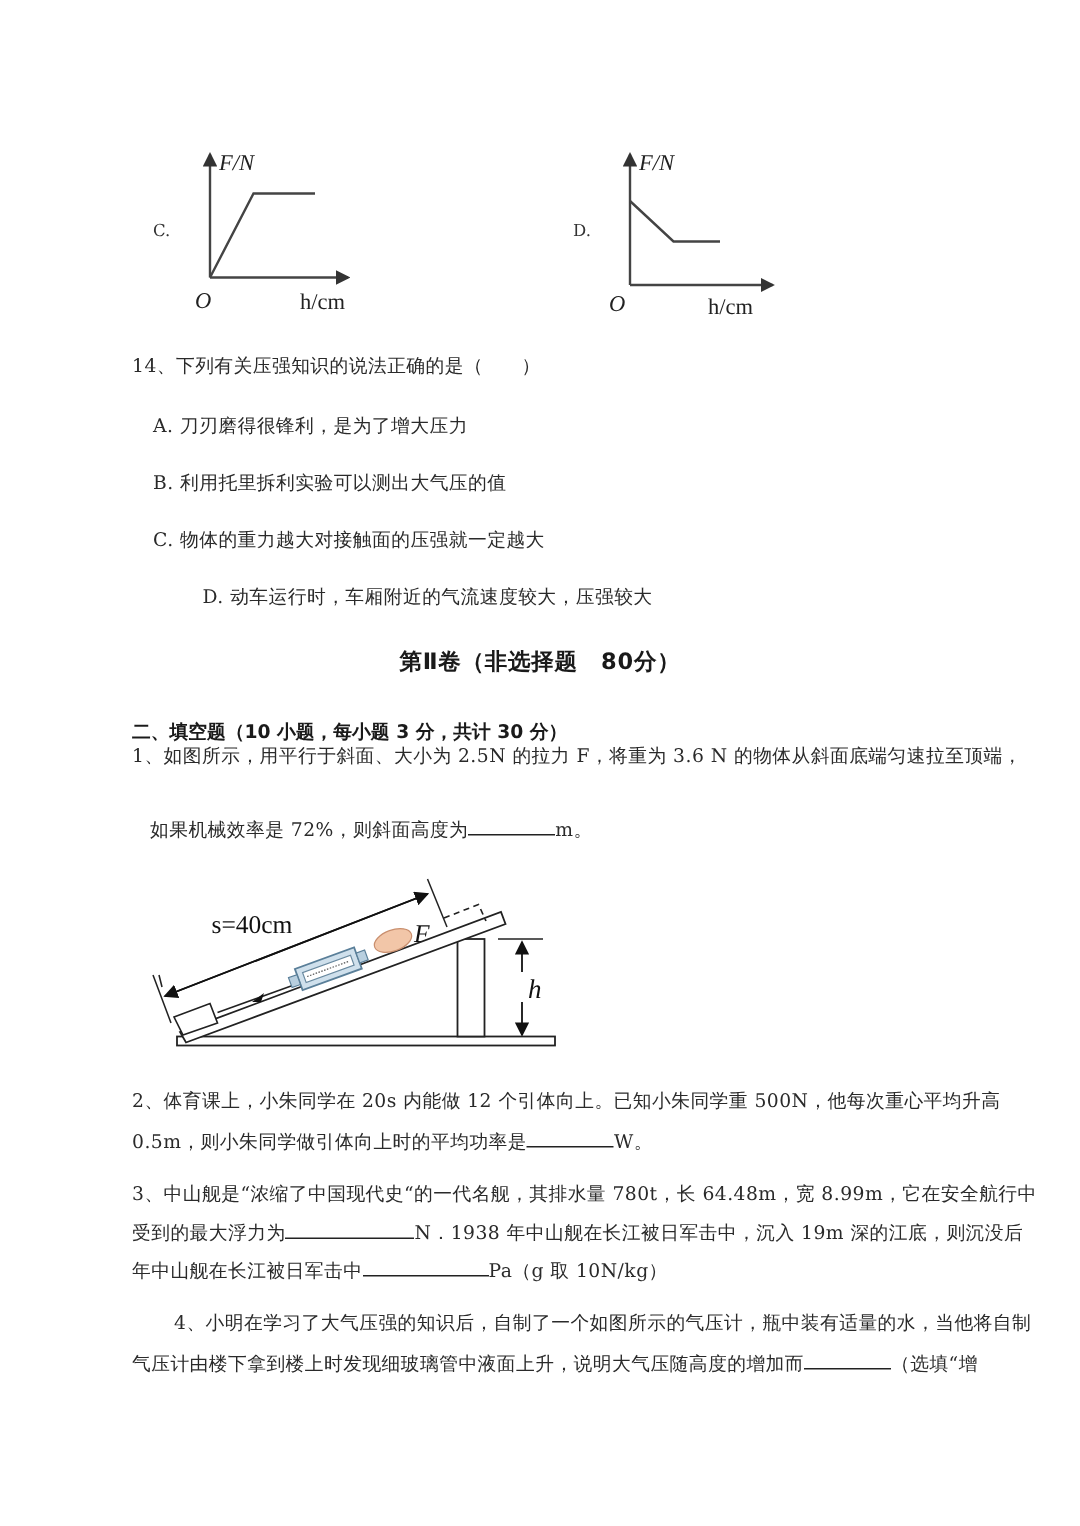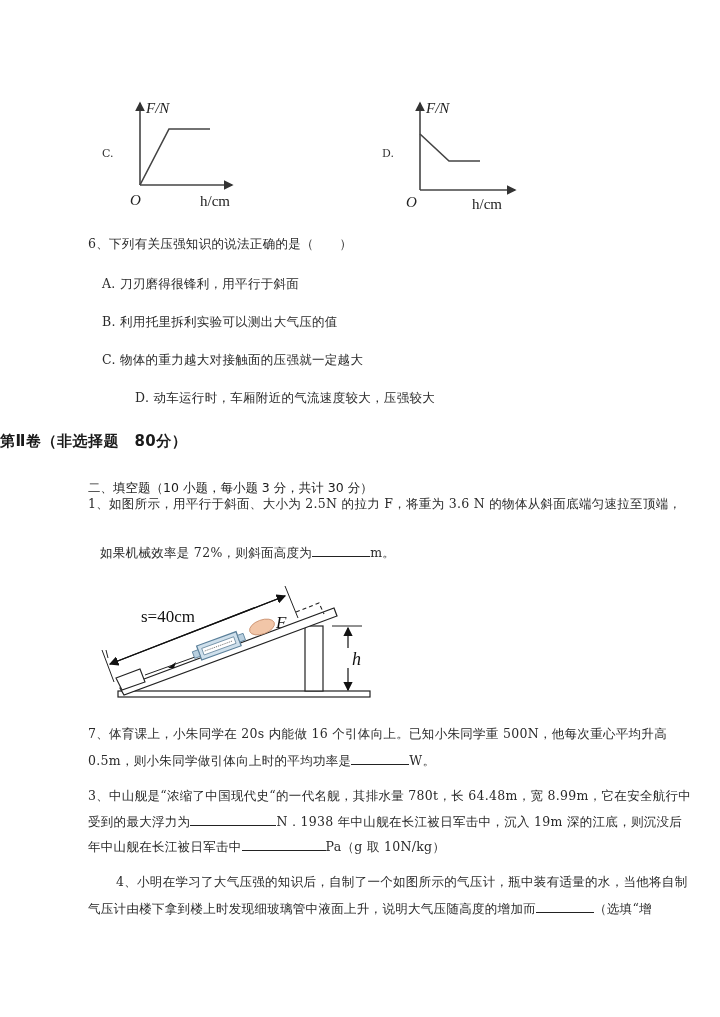--- a/index.html
+++ b/index.html
@@ -2,24 +2,24 @@
 <html><head>
 <meta charset="utf-8">
 <style>
   html, body { margin: 0; padding: 0; background: #ffffff; }
   body { width: 720px; height: 1017px; position: relative; overflow: hidden;
          font-family: "DejaVu Serif", "Liberation Serif", serif; color: #222; }
   .abs { position: absolute; }
   .q-line { position: absolute; left: 88px; font-size: 12.5px; white-space: nowrap; letter-spacing: 0.3px; color: #2a2a2a; }
   .opt { position: absolute; left: 102px; font-size: 12.5px; white-space: nowrap; letter-spacing: 0.3px; color: #2a2a2a; }
   .blank { display: inline-block; border-bottom: 1px solid #222; height: 12px; vertical-align: baseline; }
-  .section-title { position: absolute; left: 0; width: 720px; text-align: left; top: 432px;
+  .section-title { position: absolute; left: 0; width: 720px; text-align: center; top: 432px;
                    font-family: "DejaVu Sans", "Liberation Sans", sans-serif; font-weight: bold; font-size: 15px; color: #1a1a1a; letter-spacing: 0.5px; }
   .part-heading { position: absolute; left: 88px; top: 480px; font-family: "DejaVu Sans", "Liberation Sans", sans-serif;
-                  font-weight: normal; font-size: 12.5px; color: #1a1a1a; }
+                  font-weight: bold; font-size: 12.5px; color: #1a1a1a; }
   .opt-label { position: absolute; font-size: 11px; color: #333; }
   svg text { font-family: "Liberation Serif", "DejaVu Serif", serif; }
 </style>
 </head>
 <body>
 
 <div class="abs" style="left:100px;top:95px;width:170px;height:120px;">
   <span class="opt-label" style="left:2px;top:52px;">C.</span>
   <svg width="170" height="120" style="position:absolute;left:0;top:0;">
     <defs>
@@ -41,24 +41,24 @@
   <svg width="160" height="120" style="position:absolute;left:0;top:0;">
     <line x1="40" y1="95" x2="40" y2="8" stroke="#444" stroke-width="1.6" marker-end="url(#arr)"></line>
     <line x1="40" y1="95" x2="135" y2="95" stroke="#444" stroke-width="1.6" marker-end="url(#arr)"></line>
     <polyline points="40,39 69,66 100,66" fill="none" stroke="#444" stroke-width="1.6"></polyline>
     <text x="46" y="18" font-size="15" font-style="italic" fill="#222">F/N</text>
     <text x="26" y="112" font-size="15" font-style="italic" fill="#222">O</text>
     <text x="92" y="114" font-size="15" fill="#222">h/cm</text>
   </svg>
 </div>
 
-<div class="q-line" style="top:236px;">6、下列有关压强知识的说法正确的是（　　）</div>
+<div class="q-line" style="top:236px;">14、下列有关压强知识的说法正确的是（　　）</div>
 <div class="opt" style="top:276px;">
   <span>A.</span>
-  <span>刀刃磨得很锋利，用平行于斜面</span>
+  <span>刀刃磨得很锋利，是为了增大压力</span>
 </div>
 <div class="opt" style="top:314px;">
   <span>B.</span>
   <span>利用托里拆利实验可以测出大气压的值</span>
 </div>
 <div class="opt" style="top:352px;">
   <span>C.</span>
   <span>物体的重力越大对接触面的压强就一定越大</span>
 </div>
 <div class="opt" style="top:390px;margin-left:33px;">
@@ -113,21 +113,21 @@
 
     <line x1="232" y1="48" x2="262" y2="48" stroke="#222" stroke-width="1"></line>
     <line x1="248" y1="70" x2="248" y2="50" stroke="#111" stroke-width="1.2" marker-end="url(#ah)"></line>
     <line x1="248" y1="90" x2="248" y2="112" stroke="#111" stroke-width="1.2" marker-end="url(#ah)"></line>
     <text x="41" y="44" font-size="17" fill="#111">s=40cm</text>
     <text x="176" y="50" font-size="17" font-style="italic" fill="#111">F</text>
     <text x="252" y="87" font-size="18" font-style="italic" fill="#111">h</text>
   </svg>
 </div>
 
-<div class="q-line" style="top:726px;">7、体育课上，小朱同学在 20s 内能做 16 个引体向上。已知小朱同学重 500N，他每次重心平均升高</div>
+<div class="q-line" style="top:726px;">2、体育课上，小朱同学在 20s 内能做 12 个引体向上。已知小朱同学重 500N，他每次重心平均升高</div>
 <div class="q-line" style="top:752px;">
   <span>0.5m，则小朱同学做引体向上时的平均功率是</span><span class="blank" style="width:58px;"></span><span>W。</span>
 </div>
 
 <div class="q-line" style="top:788px;">3、中山舰是“浓缩了中国现代史“的一代名舰，其排水量 780t，长 64.48m，宽 8.99m，它在安全航行中</div>
 <div class="q-line" style="top:813px;">
   <span>受到的最大浮力为</span><span class="blank" style="width:86px;"></span><span>N．1938 年中山舰在长江被日军击中，沉入 19m 深的江底，则沉没后</span>
 </div>
 <div class="q-line" style="top:838px;">
   <span>年中山舰在长江被日军击中</span><span class="blank" style="width:84px;"></span><span>Pa（g 取 10N/kg）</span>

